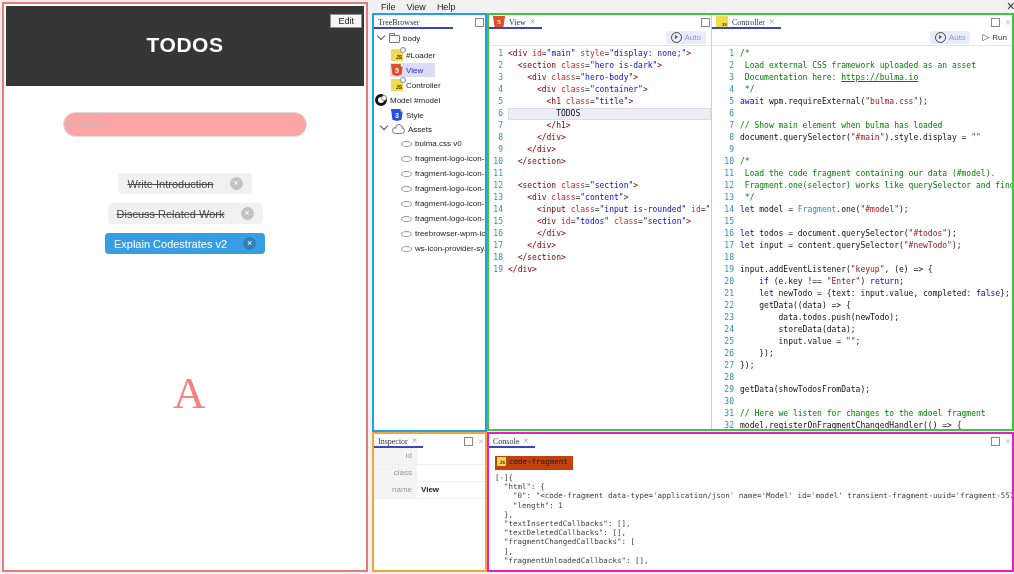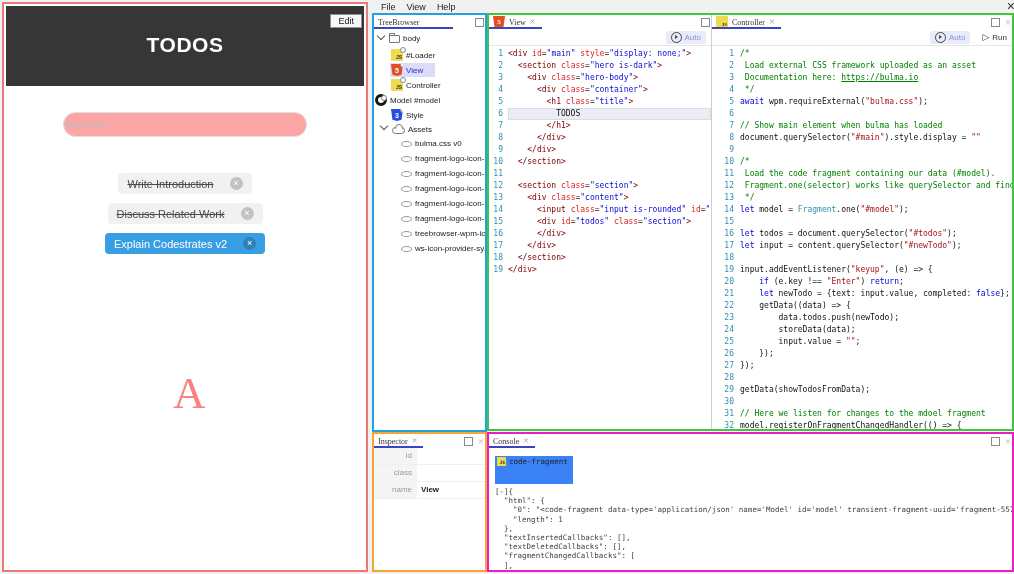--- a/index.html
+++ b/index.html
@@ -84,21 +84,21 @@
 
   
   .panel-c{left:372px;top:432px;width:115px;height:140px;border:2px solid var(--panel-c-border);overflow:hidden;}
   .insp-row{display:flex;height:16px;line-height:16px;border-bottom:1px solid #f0f0f0;font-size:8px;}
   .insp-label{width:38px;background:#f4f4f4;color:#999;text-align:right;padding-right:5px;flex:none;}
   .insp-value{flex:1;background:#fff;color:#222;padding-left:4px;font-weight:600;}
 
   
   .panel-e{left:487px;top:432px;width:527px;height:140px;border:2px solid var(--panel-e-border);overflow:hidden;}
   .console-body{padding:2px 0 0 6px;overflow:hidden;height:calc(100% - 16px);}
-  .console-badge{display:inline-flex;align-items:center;gap:3px;background:#3b82f6;padding:1px 5px 18px 2px;margin:2px 0 3px;font-family:"DejaVu Sans Mono",monospace;font-size:7.5px;color:#222;}
+  .console-badge{display:inline-flex;align-items:center;gap:3px;background:#c2410c;padding:1px 5px 4px 2px;margin:2px 0 3px;font-family:"DejaVu Sans Mono",monospace;font-size:7.5px;color:#222;}
   .mini-js{width:9px;height:9px;background:var(--js-yellow);display:flex;align-items:flex-end;justify-content:flex-end;font-size:4.5px;font-weight:bold;color:#222;padding:0 1px 1px 0;box-sizing:border-box;flex:none;}
   .console-line{white-space:pre;font-family:"DejaVu Sans Mono",monospace;font-size:7.5px;line-height:9.2px;color:#3d3d3d;}
 
   
   .letter{position:absolute;font-family:"Liberation Serif",serif;font-size:45px;line-height:1;pointer-events:none;}
   .letter-a{left:169px;top:367px;color:var(--letter-a);}
 </style>
 </head>
 <body>
 

